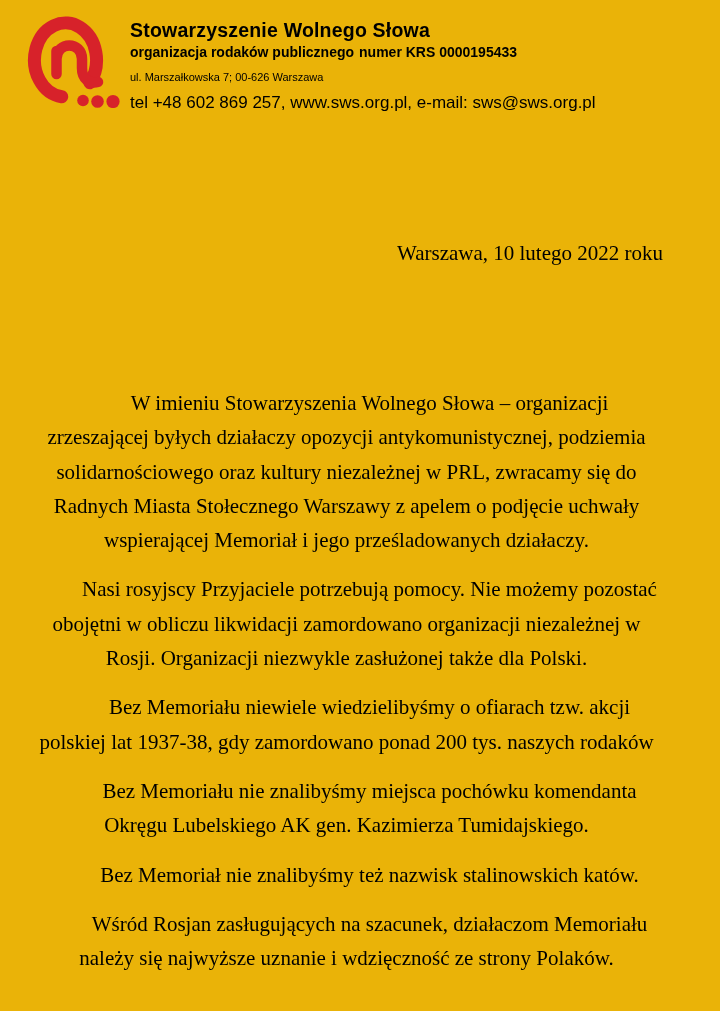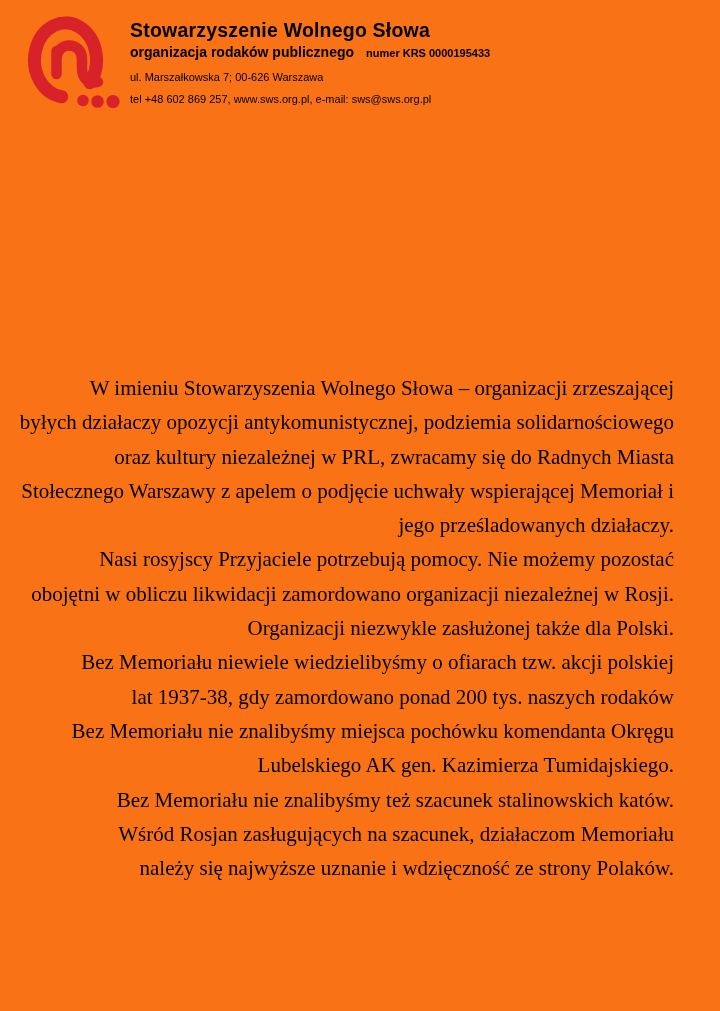--- a/index.html
+++ b/index.html
@@ -6,65 +6,65 @@
   html, body { margin: 0; padding: 0; }
   body {
     width: 720px; height: 1011px;
     background: #ffffff;
     overflow: hidden;
     position: relative;
     font-family: "Liberation Serif", serif;
   }
   .page {
     position: absolute; inset: 0;
-    background: #f97316; color: #000000;
+    background: #eab308; color: #000000;
   }
   .logo {
     position: absolute; left: 25px; top: 8px;
     width: 97px; height: 100px;
   }
   .logo svg { width: 100%; height: 100%; display: block; }
   .org-name {
     position: absolute; left: 130px; top: 19px;
     font-family: "Liberation Sans", sans-serif;
     font-weight: 700; font-size: 19.5px;
     letter-spacing: 0.2px; white-space: nowrap;
   }
   .org-sub {
     position: absolute; left: 130px; top: 44px;
     font-family: "Liberation Sans", sans-serif;
     font-weight: 700; font-size: 14px; white-space: nowrap;
   }
-  .org-sub .krs { font-size: 11px; margin-left: 12px; }
+  .org-sub .krs { font-size: 14px; margin-left: 5px; }
   .org-address {
     position: absolute; left: 130px; top: 71px;
     font-family: "Liberation Sans", sans-serif;
     font-size: 11px; white-space: nowrap;
   }
   .org-contact {
     position: absolute; left: 130px; top: 93px;
     font-family: "Liberation Sans", sans-serif;
-    font-size: 11px; white-space: nowrap;
+    font-size: 17px; white-space: nowrap;
   }
   .dateline {
     position: absolute; right: 57px; top: 241px;
     font-family: "Liberation Serif", serif;
     font-size: 21px; white-space: nowrap;
   }
   .body-text {
     position: absolute; left: 19px; top: 371px;
     width: 655px;
     font-family: "Liberation Serif", serif;
     font-size: 21px;
   }
   .body-text p {
-    margin: 0;
+    margin: 15px;
     line-height: 34.3px;
     text-indent: 46px;
-    text-align: right;
+    text-align: center;
   }
 </style>
 </head>
 <body>
 
 <div class="page">
 
   <div class="logo">
     <svg viewBox="0 0 97 100" xmlns="http://www.w3.org/2000/svg">
       <path d="M36.7 88.7 A31 37 0 1 1 64.9 74.8" fill="none" stroke-width="13" stroke-linecap="round" stroke="#d7222a"></path>
@@ -79,23 +79,24 @@
 
   <div class="org-name">Stowarzyszenie Wolnego Słowa</div>
 
   <div class="org-sub">
     <span>organizacja rodaków publicznego</span><span class="krs">numer KRS 0000195433</span>
   </div>
 
   <div class="org-address">ul. Marszałkowska 7; 00-626 Warszawa</div>
   <div class="org-contact">tel +48 602 869 257, www.sws.org.pl, e-mail: sws@sws.org.pl</div>
 
+  <div class="dateline">Warszawa, 10 lutego 2022 roku</div>
 
   <div class="body-text">
     <p>W imieniu Stowarzyszenia Wolnego Słowa – organizacji zrzeszającej byłych działaczy opozycji antykomunistycznej, podziemia solidarnościowego oraz kultury niezależnej w PRL, zwracamy się do Radnych Miasta Stołecznego Warszawy z apelem o podjęcie uchwały wspierającej Memoriał i jego prześladowanych działaczy.</p>
     <p>Nasi rosyjscy Przyjaciele potrzebują pomocy. Nie możemy pozostać obojętni w obliczu likwidacji zamordowano organizacji niezależnej w Rosji. Organizacji niezwykle zasłużonej także dla Polski.</p>
     <p>Bez Memoriału niewiele wiedzielibyśmy o ofiarach tzw. akcji polskiej lat 1937-38, gdy zamordowano ponad 200 tys. naszych rodaków</p>
     <p>Bez Memoriału nie znalibyśmy miejsca pochówku komendanta Okręgu Lubelskiego AK gen. Kazimierza Tumidajskiego.</p>
-    <p>Bez Memoriału nie znalibyśmy też szacunek stalinowskich katów.</p>
+    <p>Bez Memoriał nie znalibyśmy też nazwisk stalinowskich katów.</p>
     <p>Wśród Rosjan zasługujących na szacunek, działaczom Memoriału należy się najwyższe uznanie i wdzięczność ze strony Polaków.</p>
   </div>
 
 </div>
 
 </body></html>

